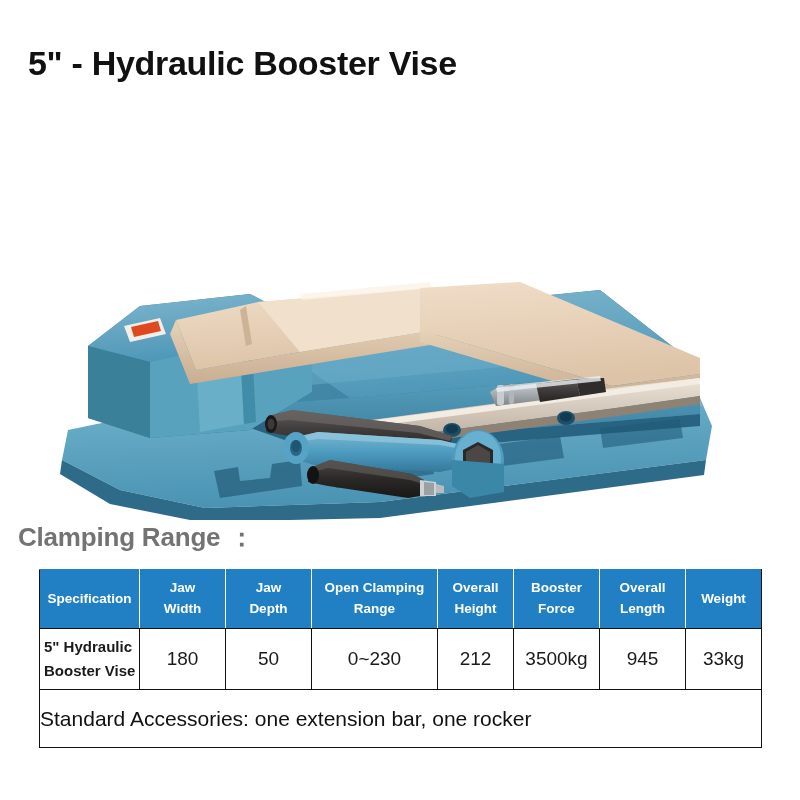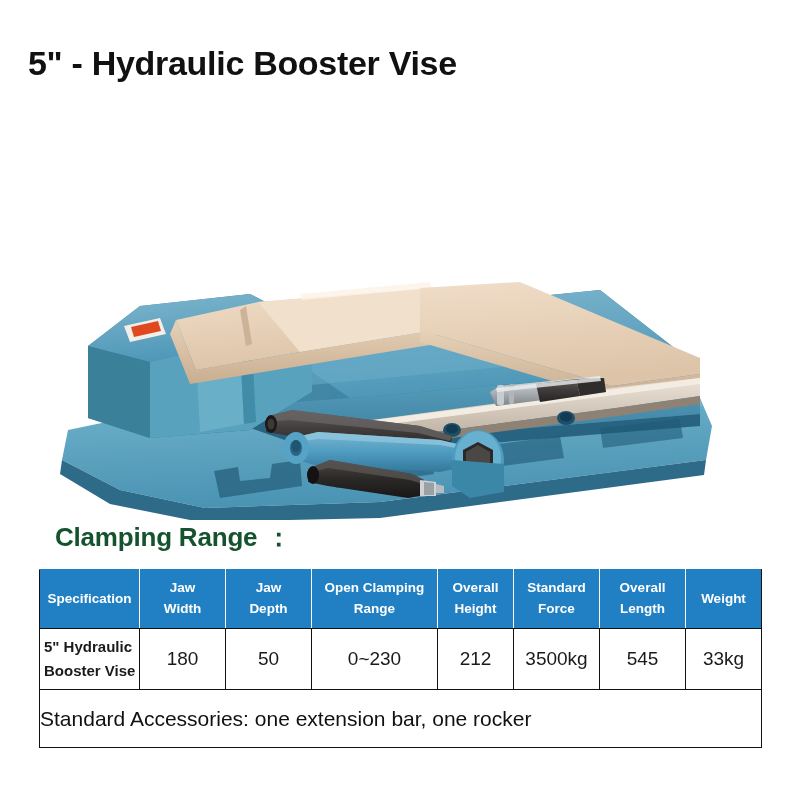--- a/index.html
+++ b/index.html
@@ -38,23 +38,22 @@
   }
   #product-photo svg { display: block; }
 
   
   #clamping-banner {
     position: absolute;
     left: 18px;
     top: 521px;
     display: flex;
     align-items: baseline;
-    color: #14532d;
+    color: #737373;
     white-space: nowrap;
-    margin-left: 37px;
   }
   #clamping-banner .cr-label {
     font-size: 26px;
     font-weight: bold;
     letter-spacing: -0.2px;
   }
   #clamping-banner .cr-colon {
     font-size: 25px;
     font-weight: bold;
     padding: 0 5px 0 9px;
@@ -318,21 +317,21 @@
       </th>
       <th>
         <span class="hdr-l1">Open Clamping</span>
         <span class="hdr-l2">Range</span>
       </th>
       <th>
         <span class="hdr-l1">Overall</span>
         <span class="hdr-l2">Height</span>
       </th>
       <th>
-        <span class="hdr-l1">Standard</span>
+        <span class="hdr-l1">Booster</span>
         <span class="hdr-l2">Force</span>
       </th>
       <th>
         <span class="hdr-l1">Overall</span>
         <span class="hdr-l2">Length</span>
       </th>
       <th>
         <span class="hdr-l1">Weight</span>
       </th>
     </tr>
@@ -341,21 +340,21 @@
     <tr>
       <td class="spec-name">
         <span class="hdr-l1">5" Hydraulic</span>
         <span class="hdr-l2">Booster Vise</span>
       </td>
       <td>180</td>
       <td>50</td>
       <td>0~230</td>
       <td>212</td>
       <td>3500kg</td>
-      <td>545</td>
+      <td>945</td>
       <td>33kg</td>
     </tr>
   </tbody>
   <tfoot>
     <tr>
       <td colspan="8">Standard Accessories: one extension bar, one rocker</td>
     </tr>
   </tfoot>
 </table>
 

